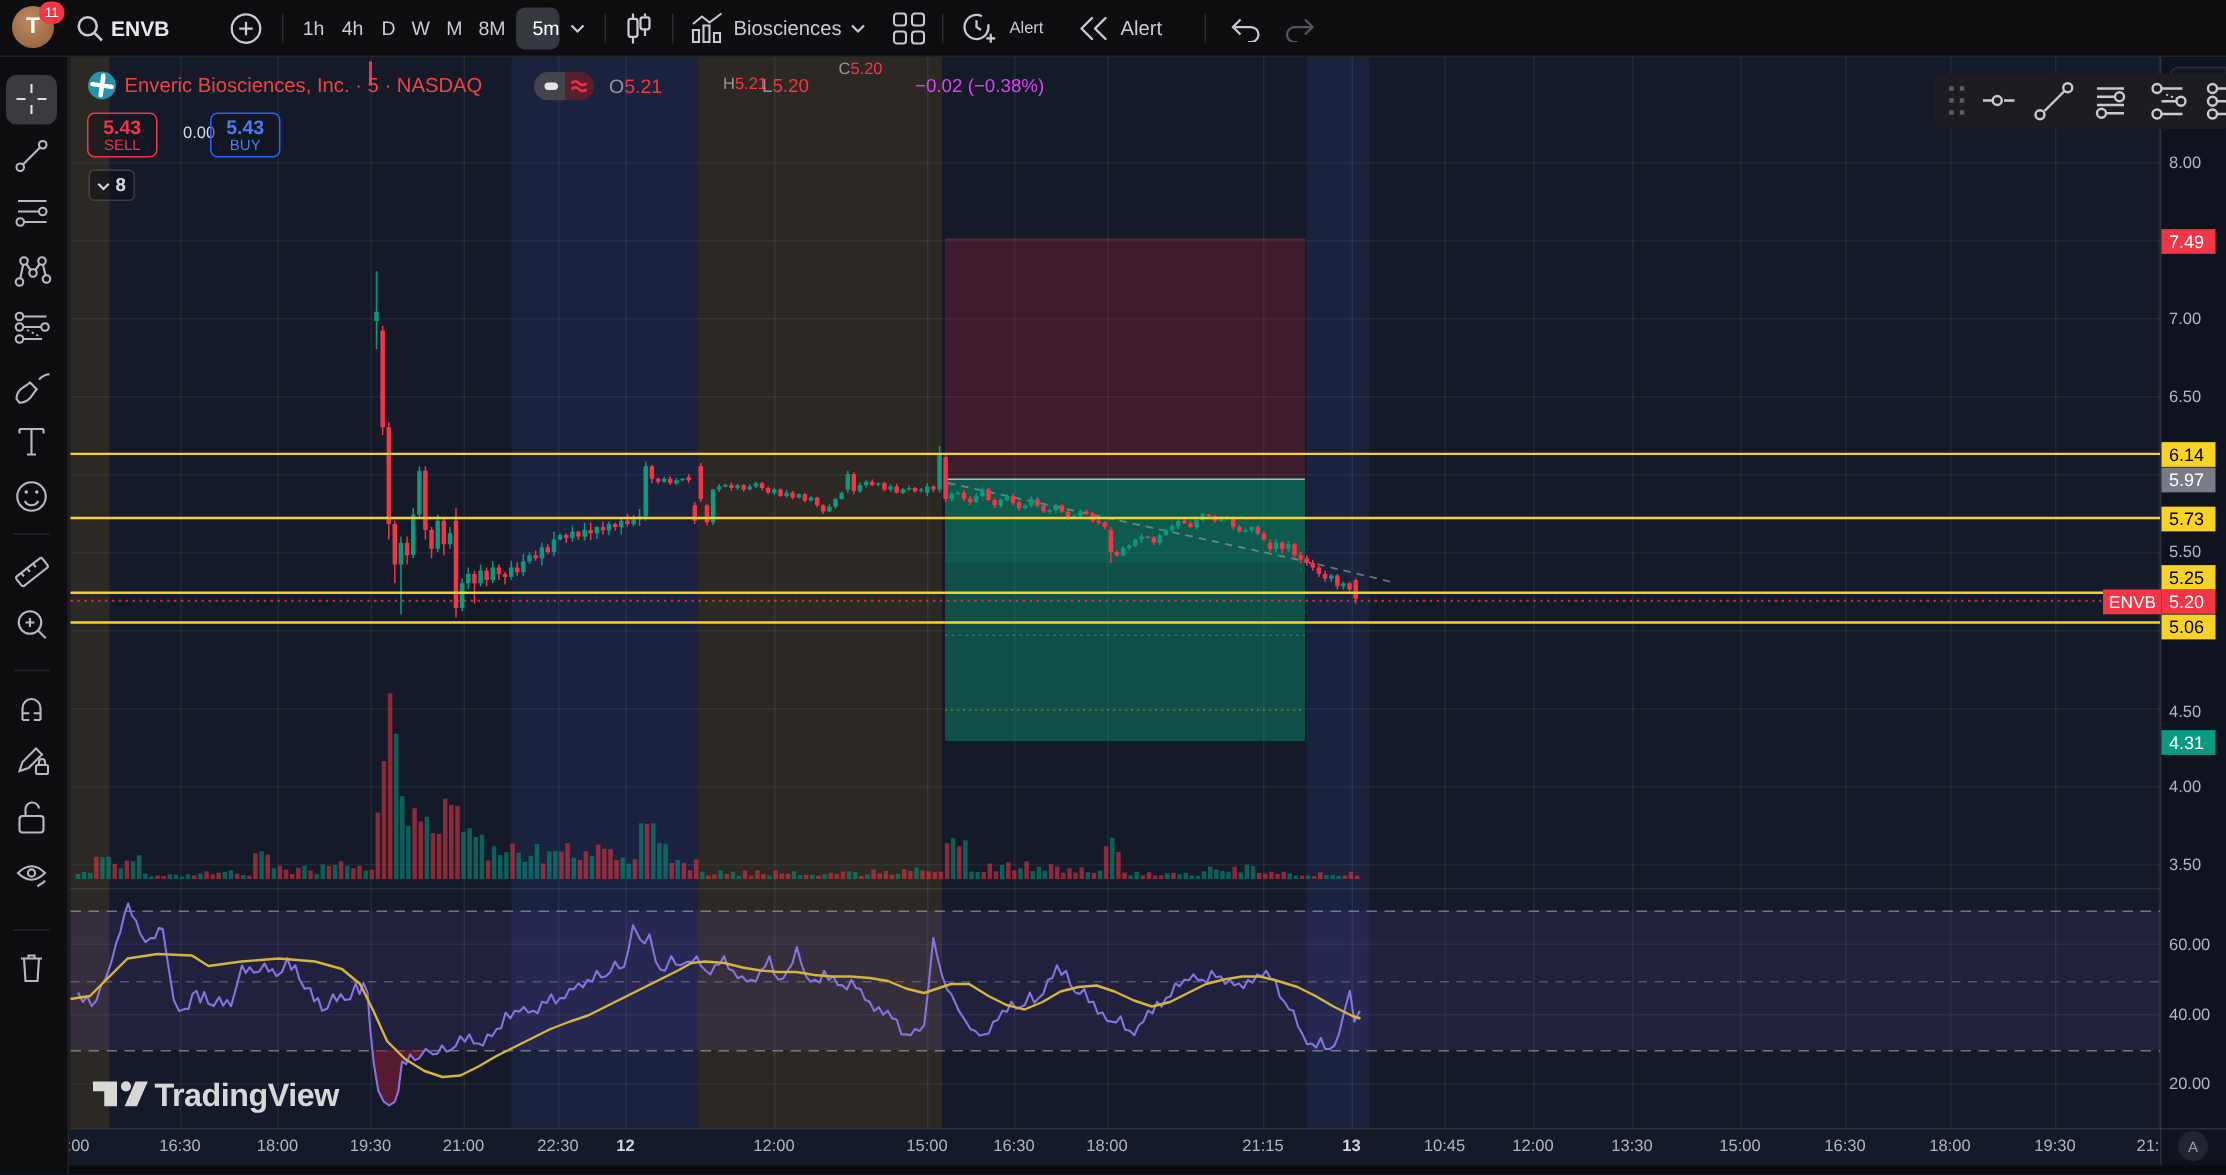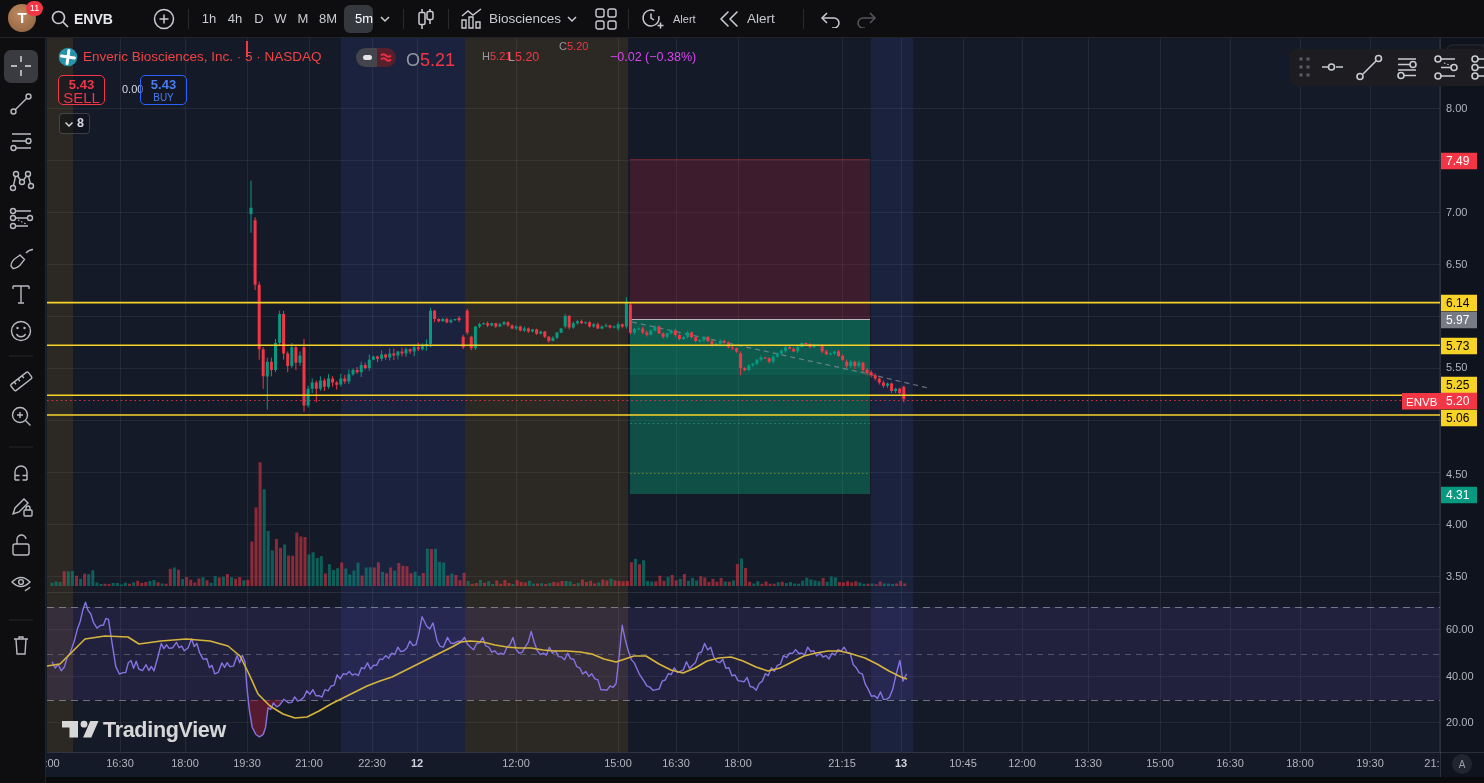--- a/index.html
+++ b/index.html
@@ -258,28 +258,28 @@
       </svg>
       <div class="abs" style="left:83px;top:49px;font-size:13.5px;color:#ef4444">Enveric Biosciences, Inc. · 5 · NASDAQ</div>
       <div class="abs" style="left:356px;top:48px;width:40px;height:19px;border-radius:10px;overflow:hidden">
         <div class="abs" style="left:0;top:0;width:21px;height:19px;background:#43444c"></div>
         <div class="abs" style="left:21px;top:0;width:19px;height:19px;background:#571f2b"></div>
         <div class="abs" style="left:7px;top:7px;width:9px;height:5px;border-radius:2.5px;background:#e4e4e8"></div>
         <svg class="abs" style="left:24px;top:4px" width="12" height="11" viewBox="0 0 12 11">
           <path d="M1 3.5q2.5-2.5 5 0t5 0M1 7.5q2.5-2.5 5 0t5 0" fill="none" stroke="#ef2e42" stroke-width="1.8"></path>
         </svg>
       </div>
-      <div class="abs" style="left:406px;top:50px;font-size:18px;color:#9598a1">O<span style="color:#f23645">5.21</span></div>
+      <div class="abs" style="left:406px;top:50px;font-size:13px;color:#9598a1">O<span style="color:#f23645">5.21</span></div>
       <div class="abs" style="left:482px;top:50px;font-size:11px;color:#9598a1">H<span style="color:#f23645">5.21</span></div>
       <div class="abs" style="left:508px;top:50px;font-size:12.5px;color:#9598a1">L<span style="color:#f23645">5.20</span></div>
       <div class="abs" style="left:559px;top:40px;font-size:11px;color:#9598a1">C<span style="color:#f23645">5.20</span></div>
       <div class="abs" style="left:610px;top:50px;font-size:12.5px;color:#d946ef">−0.02 (−0.38%)</div>
       <div class="abs" style="left:58px;top:75px;width:47px;height:30px;border:1px solid #f23645;border-radius:5px;background:rgba(15,19,29,0.5);text-align:center">
         <div style="font-size:13px;font-weight:bold;color:#f23645;line-height:15px;margin-top:1px">5.43</div>
-        <div style="font-size:15px;color:#f23645;line-height:11px">SELL</div>
+        <div style="font-size:10px;color:#f23645;line-height:11px">SELL</div>
       </div>
       <div class="abs" style="left:122px;top:83px;width:28px;font-size:11px;color:#d5d8e0">0.00</div>
       <div class="abs" style="left:140px;top:75px;width:47px;height:30px;border:1px solid #2962ff;border-radius:5px;background:rgba(15,19,29,0.5);text-align:center">
         <div style="font-size:13px;font-weight:bold;color:#4a7df2;line-height:15px;margin-top:1px">5.43</div>
         <div style="font-size:10px;color:#4a7df2;line-height:11px">BUY</div>
       </div>
       <div class="abs" style="left:59px;top:113px;width:31px;height:21px;border:1px solid rgba(255,255,255,0.18);border-radius:4px;background:rgba(14,16,22,0.55)">
         <svg class="abs" style="left:4px;top:7px" width="10" height="7" viewBox="0 0 10 7">
           <path d="M1.5 1.5L5 5l3.5-3.5" fill="none" stroke="#d5d8e0" stroke-width="1.5"></path>
         </svg>

